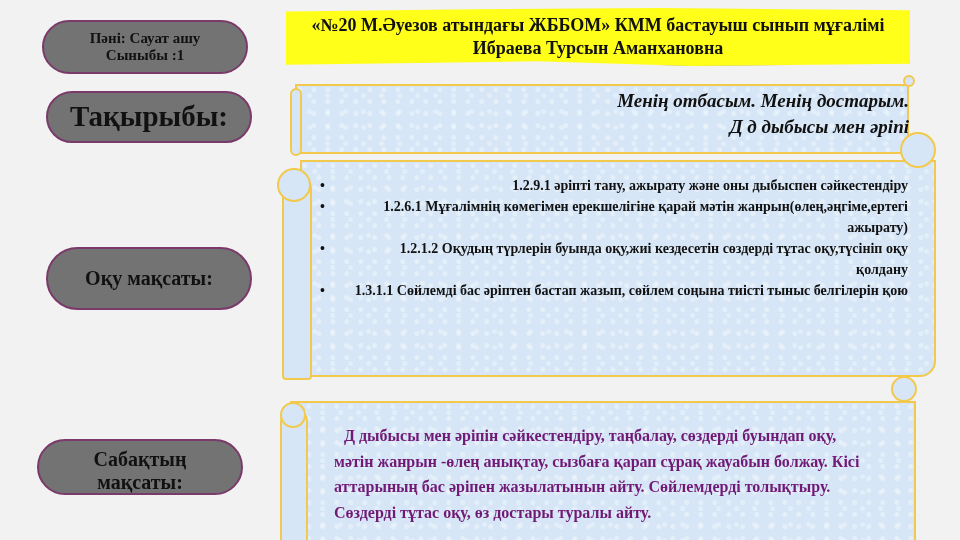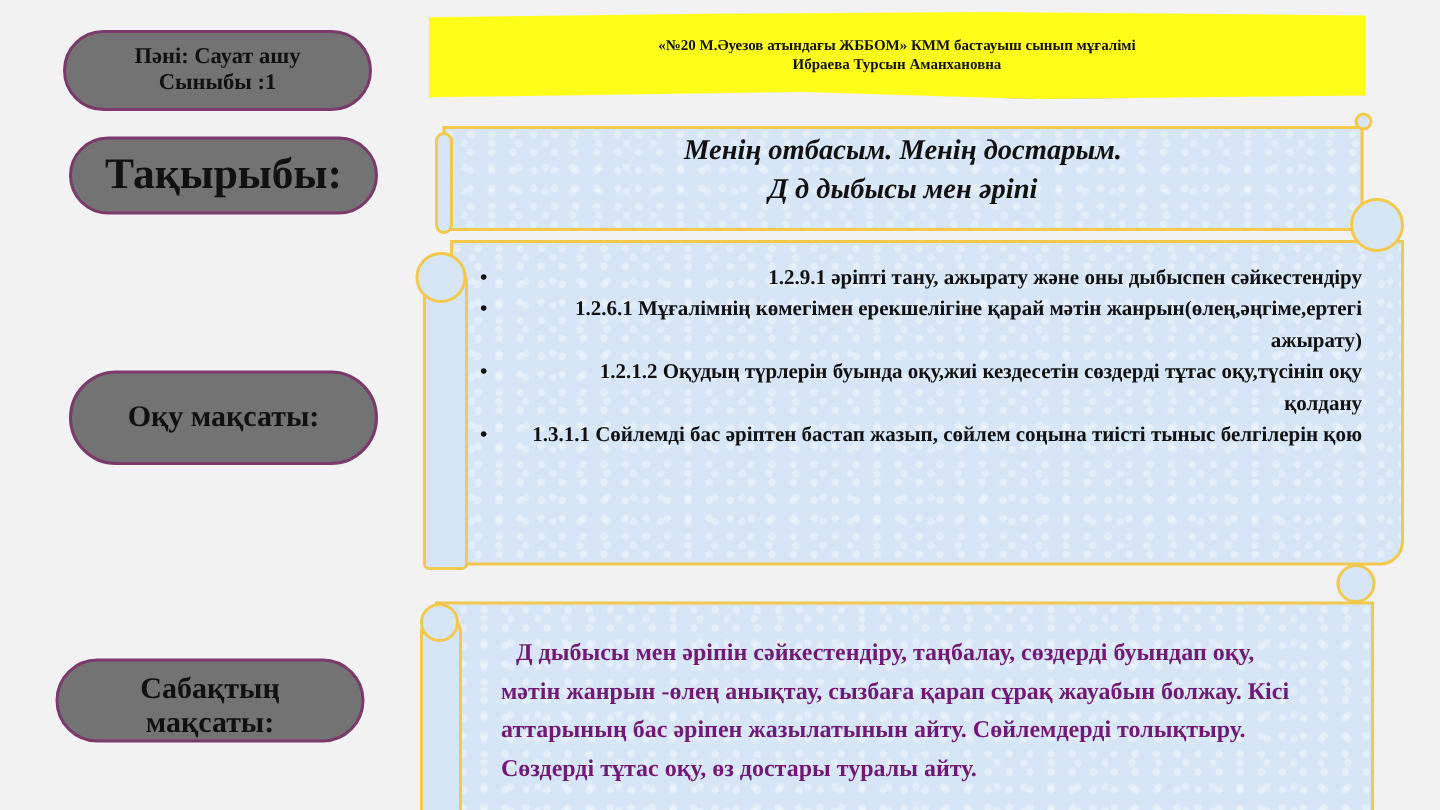--- a/index.html
+++ b/index.html
@@ -18,21 +18,21 @@
   #pill-subject { left:42px; top:20px; width:206px; height:54px; font-size:15px; flex-direction:column; }
   #pill-topic { left:46px; top:91px; width:206px; height:52px; font-size:29px; }
   #pill-learning { left:46px; top:247px; width:206px; height:63px; font-size:20px; }
   #pill-lesson { left:37px; top:439px; width:206px; height:56px; font-size:20px; flex-direction:column; overflow:hidden; padding-top:8px; }
 
   .banner {
     position:absolute; left:286px; top:8px; width:624px; height:58px;
     background:#ffff1a;
     box-shadow:0 3px 4px rgba(0,0,0,0.35);
     clip-path:polygon(0 6%, 30% 2%, 60% 0, 100% 4%, 100% 96%, 65% 100%, 40% 92%, 0 98%);
-    font-weight:bold; font-size:10px; color:#111; text-align:center;
+    font-weight:bold; font-size:18px; color:#111; text-align:center;
     display:flex; flex-direction:column; justify-content:center; line-height:1.3;
   }
 
   .scroll {
     position:absolute; box-sizing:border-box;
     background:#d6e6f6;
     background-image:
       radial-gradient(circle at 20% 30%, rgba(255,255,255,0.35) 0 2px, transparent 3px),
       radial-gradient(circle at 70% 60%, rgba(255,255,255,0.3) 0 2px, transparent 3px);
     background-size:14px 12px, 18px 16px;
@@ -44,21 +44,21 @@
 
   .curl {
     position:absolute; border:2px solid #f2c94c; border-radius:50%;
     background:#d6e6f6; box-sizing:border-box;
   }
   .rod {
     position:absolute; border:2px solid #f2c94c; background:#d6e6f6; box-sizing:border-box;
   }
 
   .topic-text {
-    position:absolute; left:295px; top:88px; width:614px; text-align:center;
+    position:absolute; left:295px; top:88px; width:614px; text-align:right;
     font-style:italic; font-weight:bold; font-size:19px; color:#111; line-height:1.35;
   }
   .goals-list {
     position:absolute; left:318px; top:175px; width:590px; margin:0; padding:0;
     list-style:none; font-weight:bold; font-size:14px; color:#111; line-height:1.5;text-align:right;
   }
   .goals-list li { position:relative; padding-left:28px; margin:0; }
   .goals-list li::before { content:"•"; position:absolute; left:2px; top:0; }
   .lesson-text {
     position:absolute; left:334px; top:423px; width:540px;

